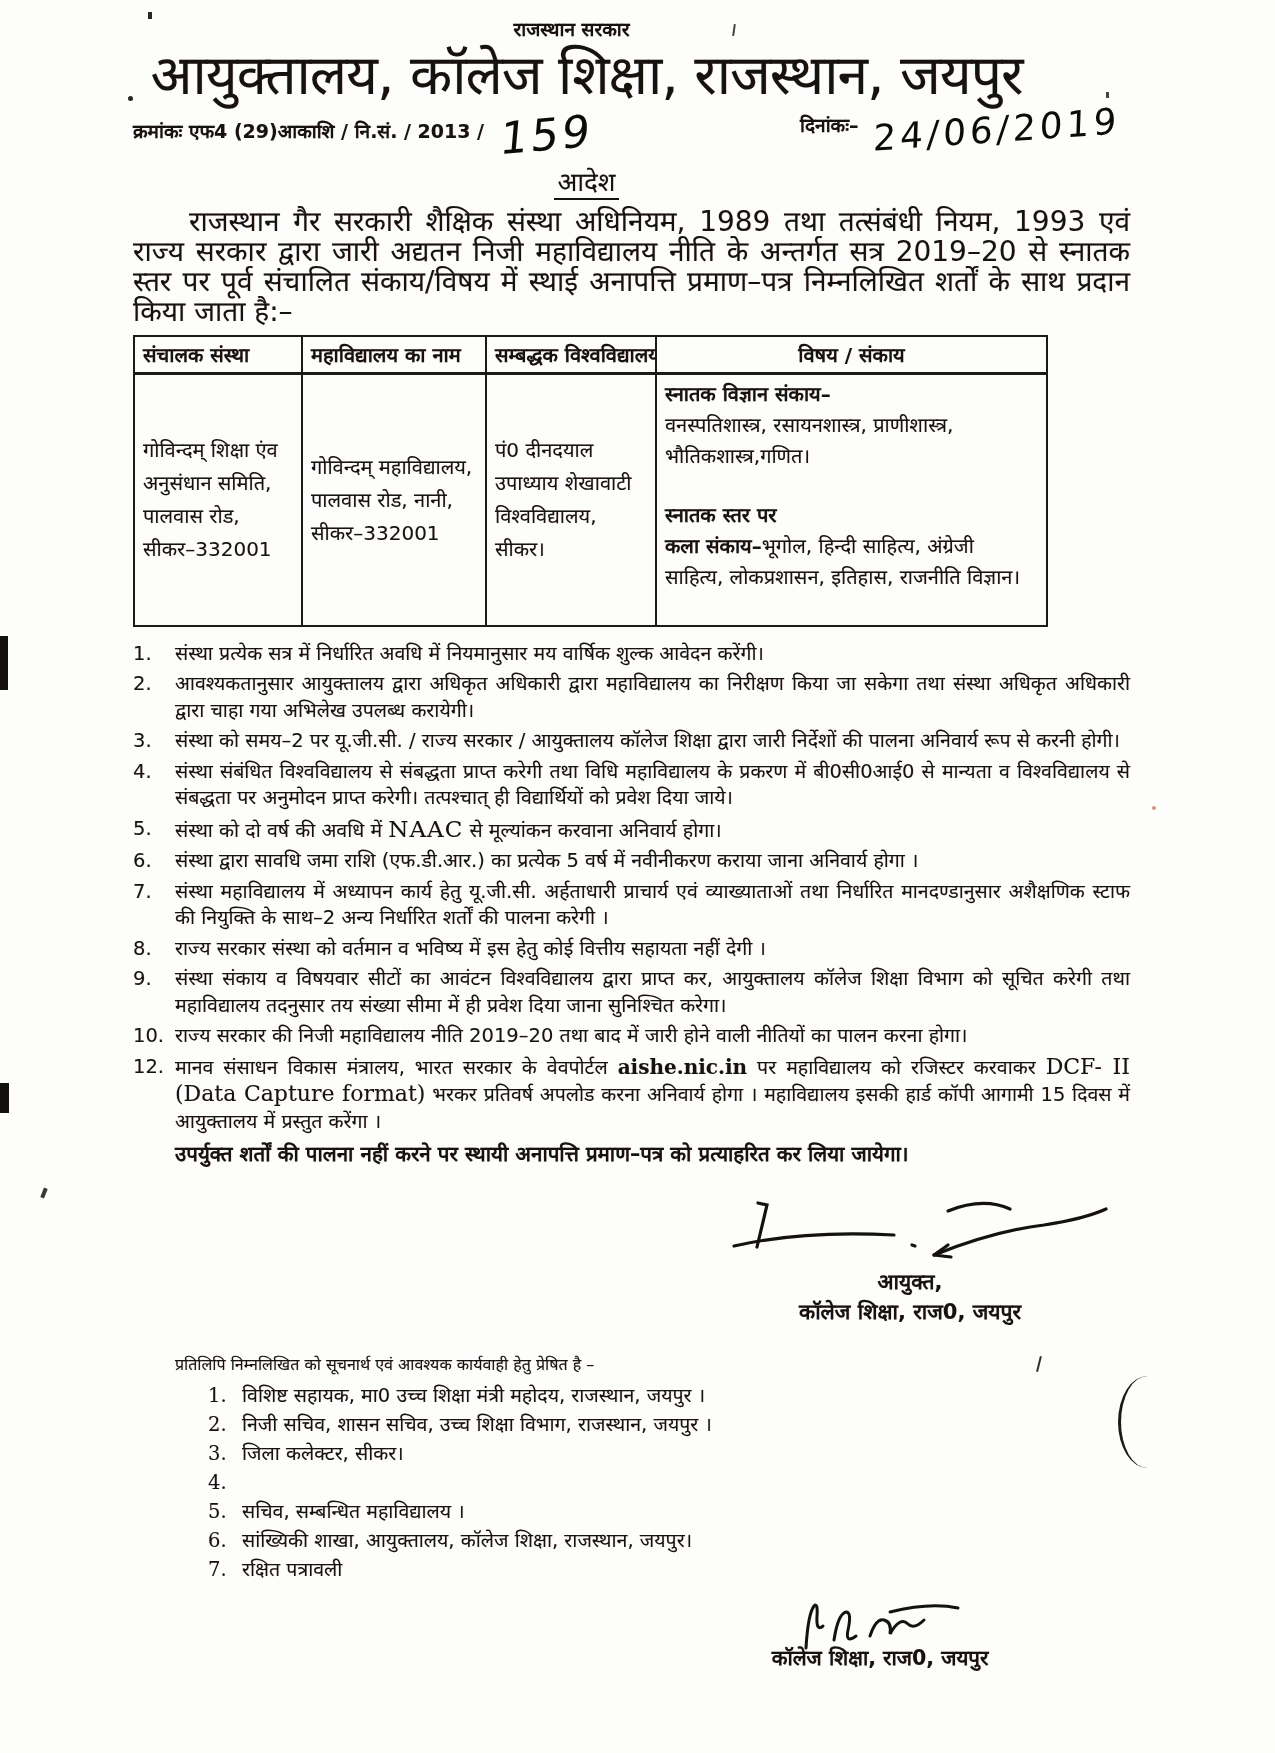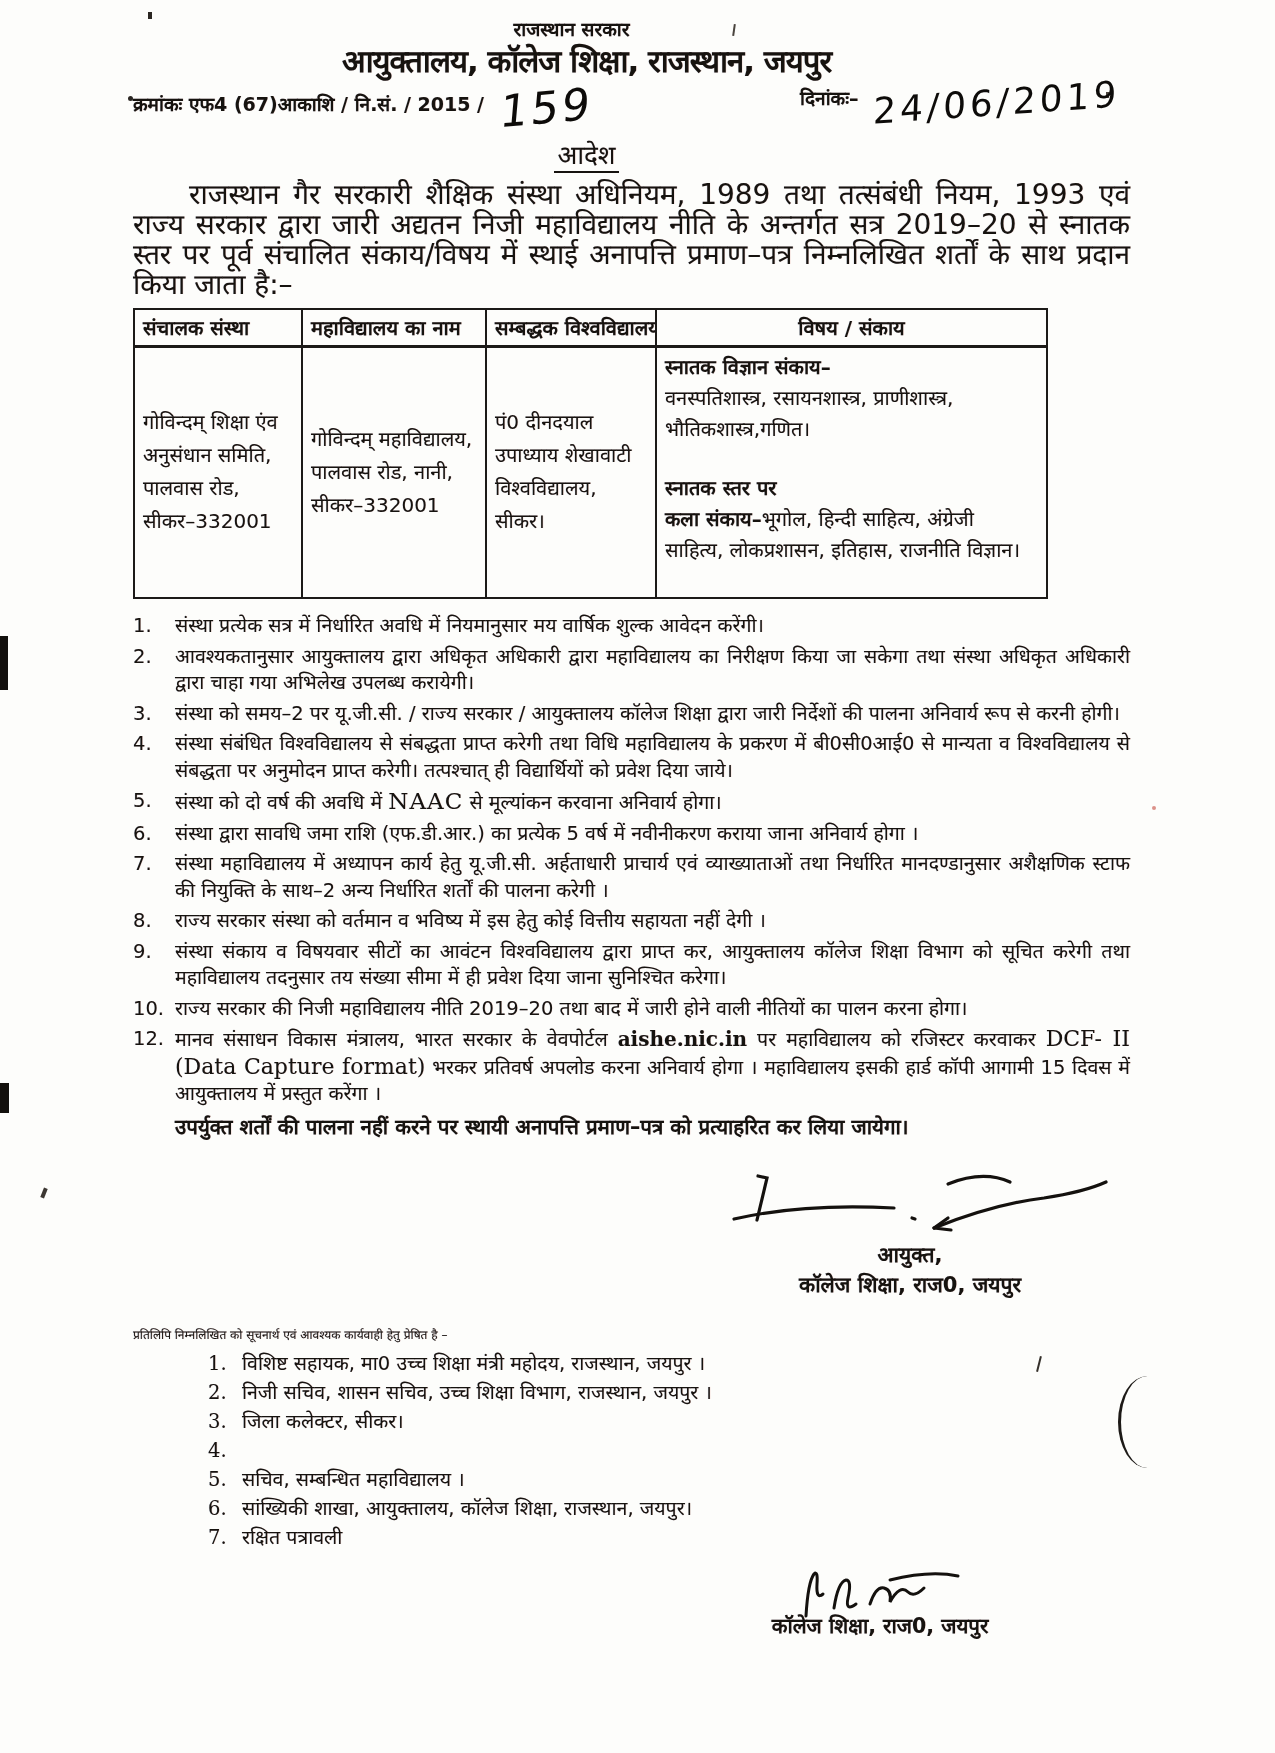--- a/index.html
+++ b/index.html
@@ -11,21 +11,21 @@
     overflow:hidden;
     color:#16130f;
     font-family:"DejaVu Sans",sans-serif;
     text-shadow:0.45px 0.25px 0 rgba(190,55,40,.20), -0.45px -0.25px 0 rgba(45,100,190,.14);
     box-sizing:border-box;
     padding:16px 145px 0 133px;
   }
   
   .govt-line{text-align:center;font-size:19px;font-weight:bold;margin-right:120px;}
   .office-title{
-    text-align:center;font-size:31px;font-weight:bold;letter-spacing:-1px;
+    text-align:center;font-size:55px;font-weight:normal;letter-spacing:-1px;
     margin:2px 90px 0 0;line-height:1.15;
   }
   .ref-line{display:flex;align-items:flex-start;margin-top:2px;font-size:19px;font-weight:bold;height:44px;}
   .ref-left{white-space:nowrap;}
   .ref-right{margin-left:auto;white-space:nowrap;padding-right:10px;}
   .hw{font-weight:400;display:inline-block;text-shadow:none;color:#0d0b09;}
   .hw-num{font-size:44px;transform:rotate(-5deg) skewX(-10deg);margin-left:16px;vertical-align:-12px;letter-spacing:3px;}
   .hw-date{font-size:36px;transform:rotate(-4deg) skewX(-6deg);margin-left:14px;vertical-align:-10px;letter-spacing:4px;}
   
   .order-heading{text-align:center;margin:10px 90px 8px 0;}
@@ -47,21 +47,21 @@
   ol.conds .ctext{flex:1;text-align:justify;}
   .latin-big{font-family:"DejaVu Serif",serif;font-size:23px;letter-spacing:1px;}
   .latin-bold{font-family:"DejaVu Serif",serif;font-weight:bold;font-size:20px;}
   .latin-dcf{font-family:"DejaVu Serif",serif;font-size:22px;}
   .closing{font-size:20.5px;font-weight:bold;margin:4px 0 0 42px;}
   
   .sig1{width:440px;margin:26px 0 0 auto;text-align:center;}
   .sig1 .stitle{font-size:21px;font-weight:bold;line-height:30px;}
   .sig1 svg{display:block;margin:0 0 2px 30px;}
   .copies{margin-top:26px;}
-  .copies-head{font-size:12px;}
+  .copies-head{font-size:16px;margin-left:42px;}
   ol.copies-list{list-style:none;margin:6px 0 0;padding:0 0 0 75px;}
   ol.copies-list li{display:flex;font-size:19.5px;line-height:29px;}
   ol.copies-list .num{flex:0 0 34px;font-family:"DejaVu Serif",serif;}
   .sig2{width:360px;margin:10px 70px 0 auto;text-align:center;position:relative;}
   .sig2 .stitle{font-size:20.5px;font-weight:bold;line-height:29px;}
   .sig2 svg{display:block;margin:0 auto -14px 90px;}
   
   .art{position:absolute;background:#2a2622;}
   .a1{left:148px;top:12px;width:4px;height:7px;}
   .a2{left:733px;top:24px;width:2px;height:12px;transform:rotate(8deg);background:#4a443e;}
@@ -91,21 +91,21 @@
   <div class="art a6"></div>
   <div class="art a7"></div>
   <div class="art a9"></div>
   <div class="art a10"></div>
   <div class="bracket"></div>
 
   <header>
     <div class="govt-line">राजस्थान सरकार</div>
     <div class="office-title">आयुक्तालय, कॉलेज शिक्षा, राजस्थान, जयपुर</div>
     <div class="ref-line">
-      <span class="ref-left"><span>क्रमांकः एफ4 (67)आकाशि / नि.सं. / 2015 /</span><span class="hw hw-num">159</span></span>
+      <span class="ref-left"><span>क्रमांकः एफ4 (29)आकाशि / नि.सं. / 2013 /</span><span class="hw hw-num">159</span></span>
       <span class="ref-right"><span>दिनांकः–</span><span class="hw hw-date">24/06/2019</span></span>
     </div>
   </header>
 
   <div class="order-heading">
     <span>आदेश</span>
   </div>
 
   <p class="intro">राजस्थान गैर सरकारी शैक्षिक संस्था अधिनियम, 1989 तथा तत्संबंधी नियम, 1993 एवं राज्य सरकार द्वारा जारी अद्यतन निजी महाविद्यालय नीति के अन्तर्गत सत्र 2019–20 से स्नातक स्तर पर  पूर्व संचालित संकाय/विषय में स्थाई अनापत्ति प्रमाण–पत्र निम्नलिखित शर्तों के साथ प्रदान किया जाता है:–</p>
 

